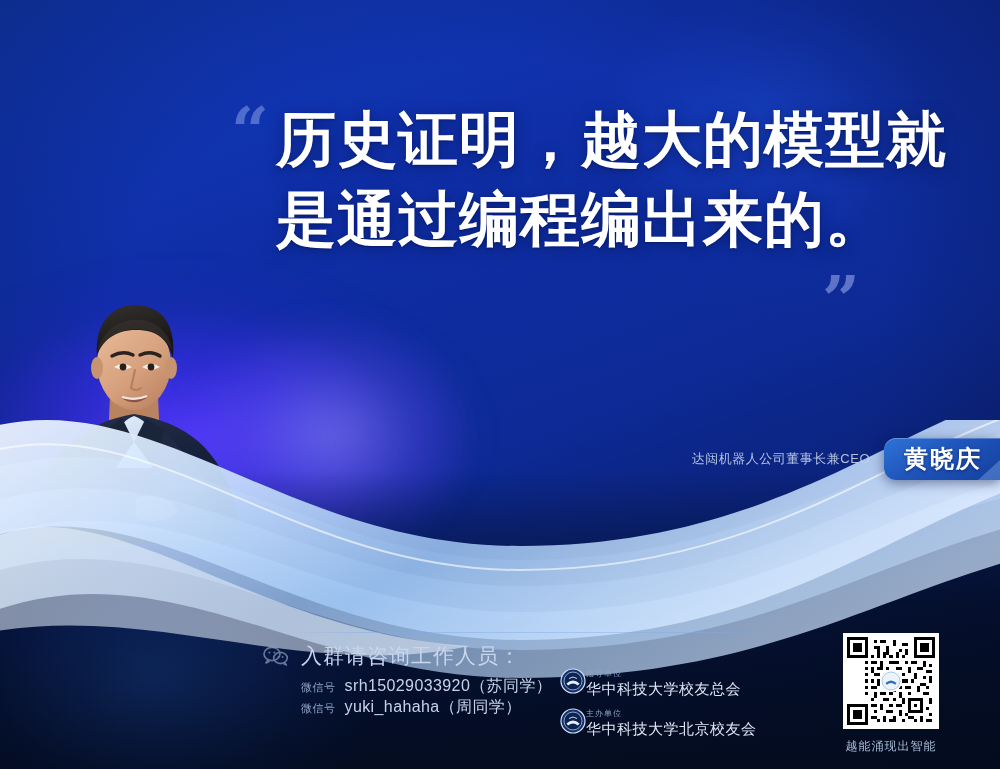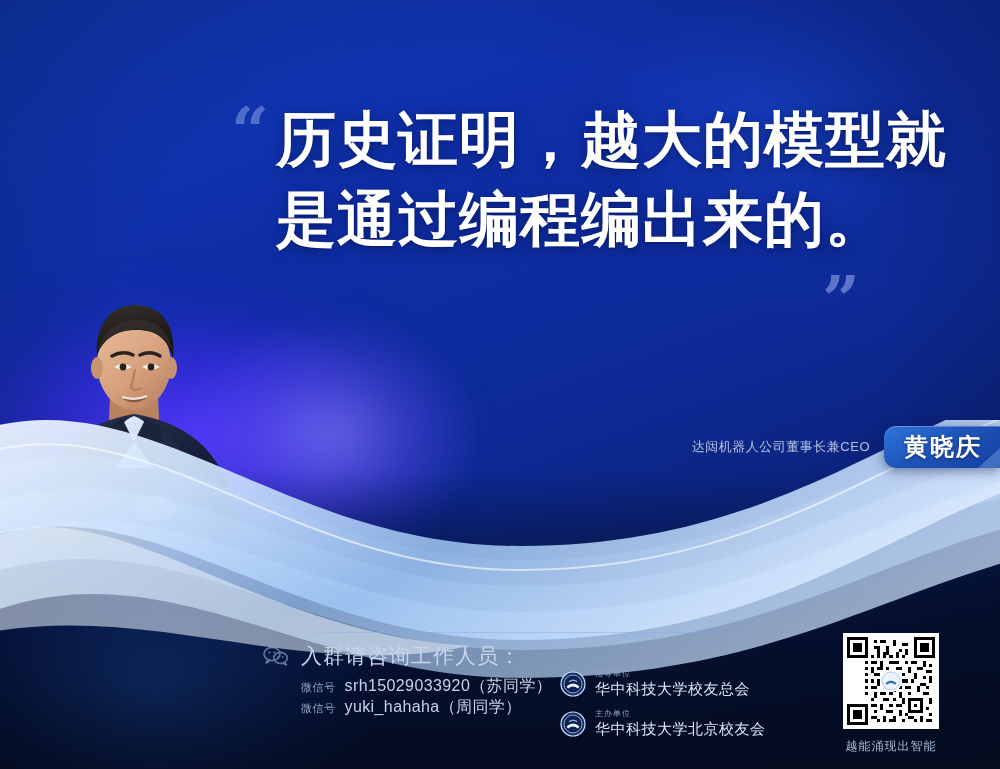--- a/index.html
+++ b/index.html
@@ -53,21 +53,21 @@
   .quote{position:absolute;left:276px;top:100px;width:670px;}
   .quote-line{font-size:60px;line-height:80px;font-weight:700;color:#ffffff;
     letter-spacing:1px;white-space:nowrap;
     text-shadow:0 3px 14px rgba(0,18,80,.55),0 1px 2px rgba(0,10,50,.4);}
 
   
   .portrait{position:absolute;left:18px;top:292px;width:228px;height:252px;}
   .portrait svg{display:block;}
 
   
-  .attrib{position:absolute;right:0px;top:426px;display:flex;align-items:center;gap:14px;}
+  .attrib{position:absolute;right:0px;top:438px;display:flex;align-items:center;gap:14px;}
   .attrib-title{font-size:13px;color:#c2cfe8;letter-spacing:.5px;white-space:nowrap;opacity:.92;}
   .name-badge{position:relative;height:42px;min-width:100px;padding:0 18px 0 20px;
     display:flex;align-items:center;justify-content:center;
     background:linear-gradient(150deg,#2f74d8 0%,#1f55bb 45%,#143f9e 100%);
     border-radius:12px 0 0 12px;
     box-shadow:inset 0 1px 0 rgba(255,255,255,.25),0 3px 12px rgba(0,15,60,.45);}
   .name-badge::after{content:"";position:absolute;right:0;bottom:0;
     border-style:solid;border-width:0 0 20px 22px;
     border-color:transparent transparent rgba(120,165,230,.45) transparent;}
   .name-badge span{font-size:24px;font-weight:700;color:#fff;letter-spacing:2px;
@@ -80,21 +80,21 @@
   .f-head{display:flex;align-items:center;gap:12px;margin-bottom:6px;}
   .wechat-icon{width:26px;height:20px;flex:none;opacity:.62;}
   .f-title{font-size:21px;color:#c7d6ec;letter-spacing:1px;font-weight:400;}
   .f-rows{margin-left:38px;}
   .f-row{display:flex;align-items:baseline;gap:9px;}
   .f-label{font-size:11px;color:#8fa5c4;letter-spacing:.5px;}
   .f-value{font-size:16px;color:#c5d4ea;letter-spacing:.4px;}
 
   
   .orgs{position:absolute;left:560px;top:668px;}
-  .org{display:flex;align-items:center;gap:9px;margin-bottom:9px;}
+  .org{display:flex;margin-bottom:9px;}
   .org-seal{width:26px;height:26px;flex:none;}
   .org-txt{display:flex;flex-direction:column;gap:1px;}
   .org-kind{font-size:8px;color:#8ea6c6;letter-spacing:1px;}
   .org-name{font-size:15px;color:#dce7f6;letter-spacing:.5px;}
 
   
   .qr-wrap{position:absolute;left:836px;top:633px;width:110px;text-align:center;}
   .qr{width:96px;height:96px;background:#fff;padding:4px;margin:0 auto;position:relative;}
   .qr svg{display:block;}
   .qr-seal{position:absolute;left:50%;top:50%;transform:translate(-50%,-50%);

